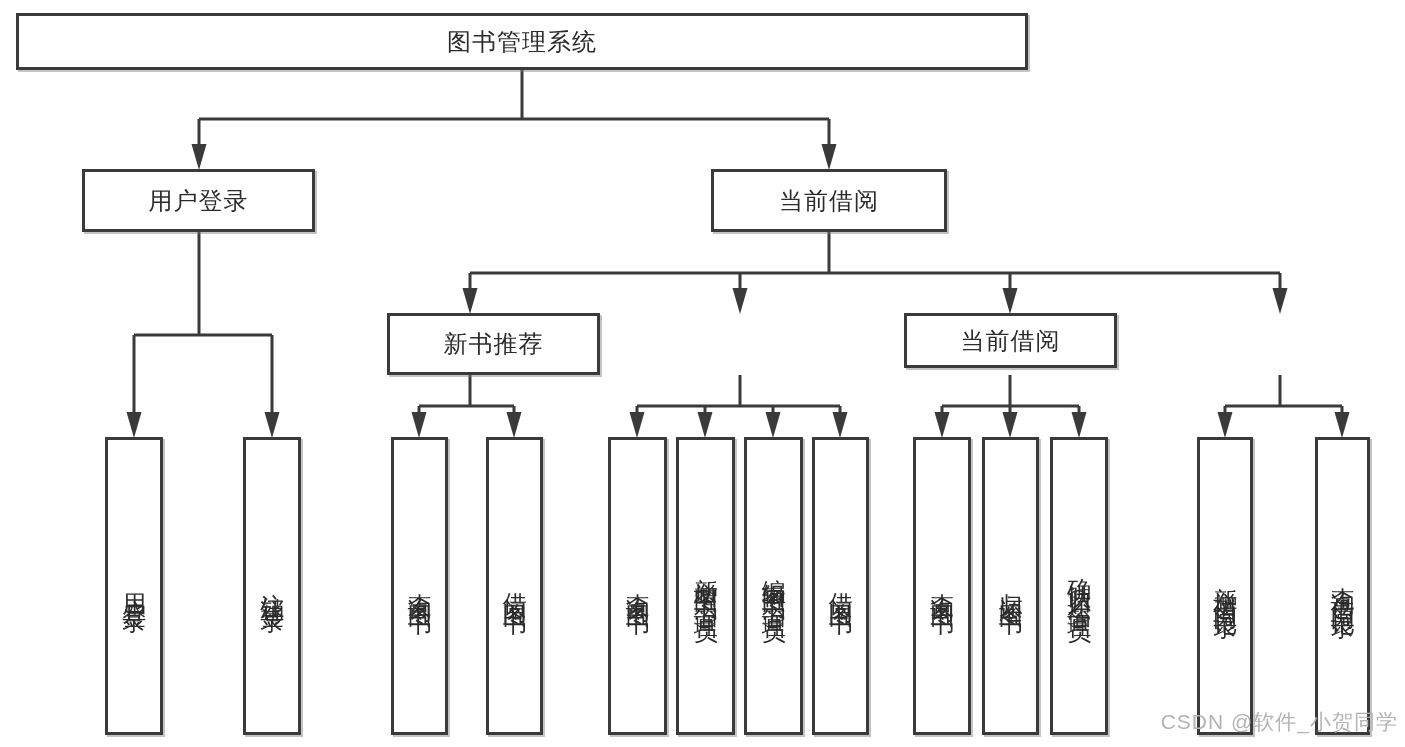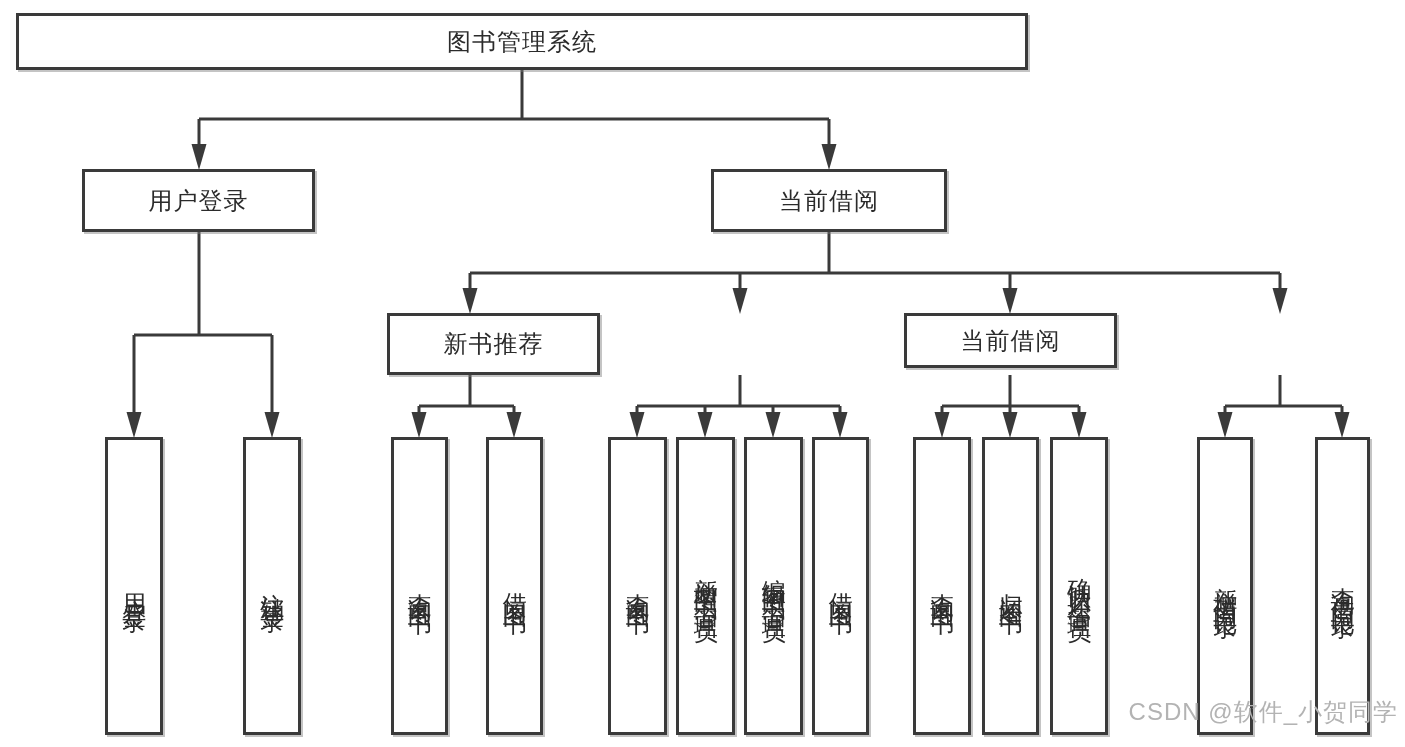--- a/index.html
+++ b/index.html
@@ -35,22 +35,22 @@
     writing-mode: vertical-lr;
     text-orientation: mixed;
     font-size: 24px;
     line-height: 1.1;
     letter-spacing: 6px;
     color: var(--text, #2b2b2b);
   }
   .watermark {
     position: absolute;
     right: 7px;
-    bottom: 19px;
-    font-size: 24px;
+    bottom: 11px;
+    font-size: 21px;
     letter-spacing: 1px;
     color: var(--watermark, #b3b3b3);
     z-index: 2;
     white-space: nowrap;
   }
 </style>
 </head>
 <body>
 
 <div class="canvas">

